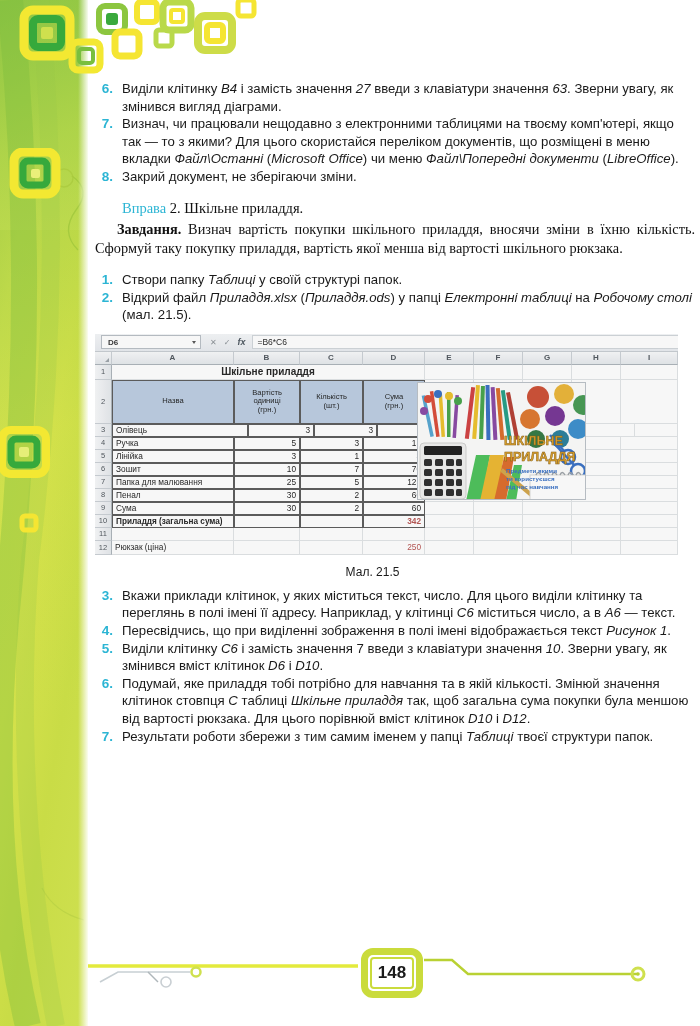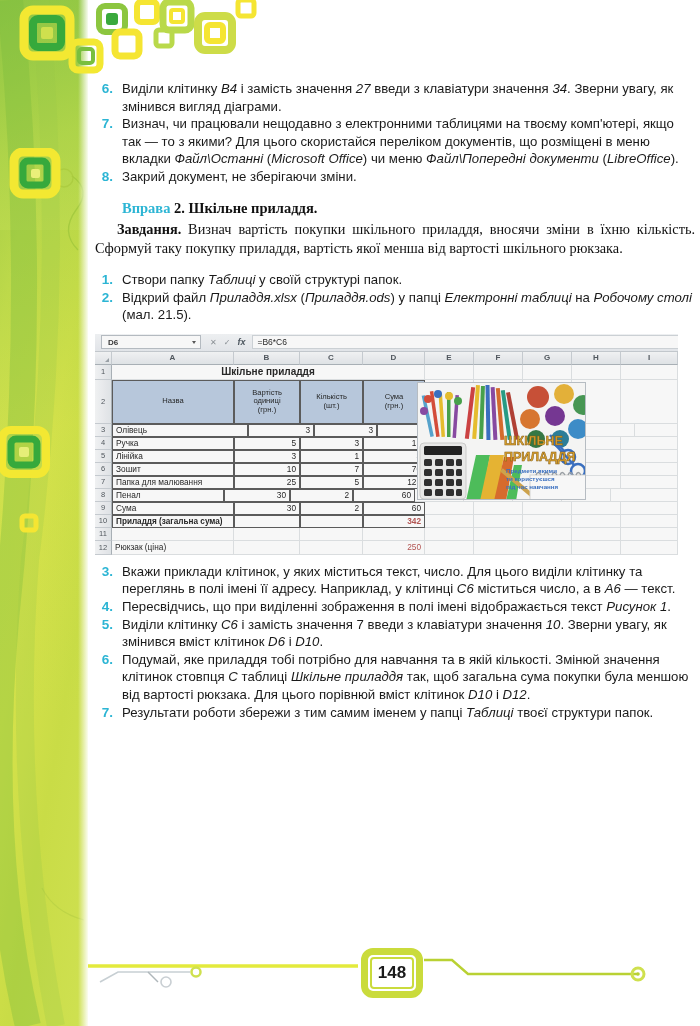--- a/index.html
+++ b/index.html
@@ -45,21 +45,21 @@
     line-height:17.5px; padding-top:0px;
   }
   .body-txt {
     font-size:13.2px; color:#1a1a1a; line-height:17.6px;
     font-family:"Liberation Sans", sans-serif; flex:1;
   }
   .body-txt i { font-style:italic; }
 
   
   .ex-head {
-    font-family:"Liberation Serif", serif; font-weight:bold; font-size:14.5px;
+    font-family:"Liberation Serif", serif; font-weight:normal; font-size:14.5px;
     color:#111; margin-top:13px; margin-left:27px; line-height:19px;
   }
   .ex-head .tag { color:#2cb5d4; }
   .ex-body {
     font-family:"Liberation Serif", serif; font-size:14.3px; color:#111;
     line-height:19.2px; text-align:justify; margin-top:2px;
   }
   .ex-body .lead { font-weight:bold; }
 
   
@@ -203,21 +203,21 @@
     <rect x="11" y="19" width="26" height="26" rx="5" fill="none" stroke="#36a93c" stroke-width="7"></rect>
     <rect x="19" y="27" width="10" height="10" rx="2" fill="#e6ee78"></rect>
     <rect x="22" y="96" width="14" height="14" rx="3" fill="none" stroke="#f5e532" stroke-width="5"></rect>
   </svg>
 
   <div class="content">
 
     <div style="margin-top:80px;">
       <div class="item">
         <span class="num">6.</span>
-        <span class="body-txt">Виділи клітинку <i>B4</i> і замість значення <i>27</i> введи з клавіатури значення <i>34</i>. Зверни увагу, як змінився вигляд діаграми.</span>
+        <span class="body-txt">Виділи клітинку <i>B4</i> і замість значення <i>27</i> введи з клавіатури значення <i>63</i>. Зверни увагу, як змінився вигляд діаграми.</span>
       </div>
       <div class="item">
         <span class="num">7.</span>
         <span class="body-txt">Визнач, чи працювали нещодавно з електронними таблицями на твоєму комп'ютері, якщо так — то з якими? Для цього скористайся переліком документів, що розміщені в меню вкладки <i>Файл\Останні</i> (<i>Microsoft Office</i>) чи меню <i>Файл\Попередні документи</i> (<i>LibreOffice</i>).</span>
       </div>
       <div class="item">
         <span class="num">8.</span>
         <span class="body-txt">Закрий документ, не зберігаючи зміни.</span>
       </div>
     </div>
@@ -365,21 +365,21 @@
               <div class="cell num-c tbl-b" style="width: 63px;">5</div>
               <div class="cell num-c tbl-b" style="width: 62px;">125</div>
               <div class="cell" style="width: 49px;"></div>
               <div class="cell" style="width: 49px;"></div>
               <div class="cell" style="width: 49px;"></div>
               <div class="cell" style="width: 49px;"></div>
               <div class="cell" style="width: auto; flex: 1 1 0%;"></div>
             </div>
             <div style="display: flex; height: 13px;">
               <div class="rh" style="width: 17px;">8</div>
-              <div class="cell tbl-b" style="width: 112px;">Пенал</div>
+              <div class="cell tbl-b" style="width: 122px;">Пенал</div>
               <div class="cell num-c tbl-b" style="width: 66px;">30</div>
               <div class="cell num-c tbl-b" style="width: 63px;">2</div>
               <div class="cell num-c tbl-b" style="width: 62px;">60</div>
               <div class="cell" style="width: 49px;"></div>
               <div class="cell" style="width: 49px;"></div>
               <div class="cell" style="width: 49px;"></div>
               <div class="cell" style="width: 49px;"></div>
               <div class="cell" style="width: auto; flex: 1 1 0%;"></div>
             </div>
             <div style="display: flex; height: 13px;">
@@ -529,20 +529,21 @@
 
             <text x="86" y="62" font-family="Liberation Sans, sans-serif" font-size="12.5" font-weight="bold" fill="#e8a317" stroke="#8a5a00" stroke-width=".5">ШКІЛЬНЕ</text>
             <text x="86" y="78" font-family="Liberation Sans, sans-serif" font-size="12.5" font-weight="bold" fill="#e8a317" stroke="#8a5a00" stroke-width=".5">ПРИЛАДДЯ</text>
             <text x="88" y="90" font-family="Liberation Sans, sans-serif" font-size="6.2" font-weight="bold" fill="#2f6fd0">Предмети якими</text>
             <text x="88" y="98" font-family="Liberation Sans, sans-serif" font-size="6.2" font-weight="bold" fill="#2f6fd0">ти користуєшся</text>
             <text x="88" y="106" font-family="Liberation Sans, sans-serif" font-size="6.2" font-weight="bold" fill="#2f6fd0">під час навчання</text>
           </svg>
         </div>
       </div>
 
+      <div class="figcap">Мал. 21.5</div>
     </div>
 
     <div style="margin-top:8px;">
       <div class="item">
         <span class="num">3.</span>
         <span class="body-txt">Вкажи приклади клітинок, у яких міститься текст, число. Для цього виділи клітинку та переглянь в полі імені її адресу. Наприклад, у клітинці <i>C6</i> міститься число, а в <i>A6</i> — текст.</span>
       </div>
       <div class="item">
         <span class="num">4.</span>
         <span class="body-txt">Пересвідчись, що при виділенні зображення в полі імені відображається текст <i>Рисунок 1</i>.</span>

